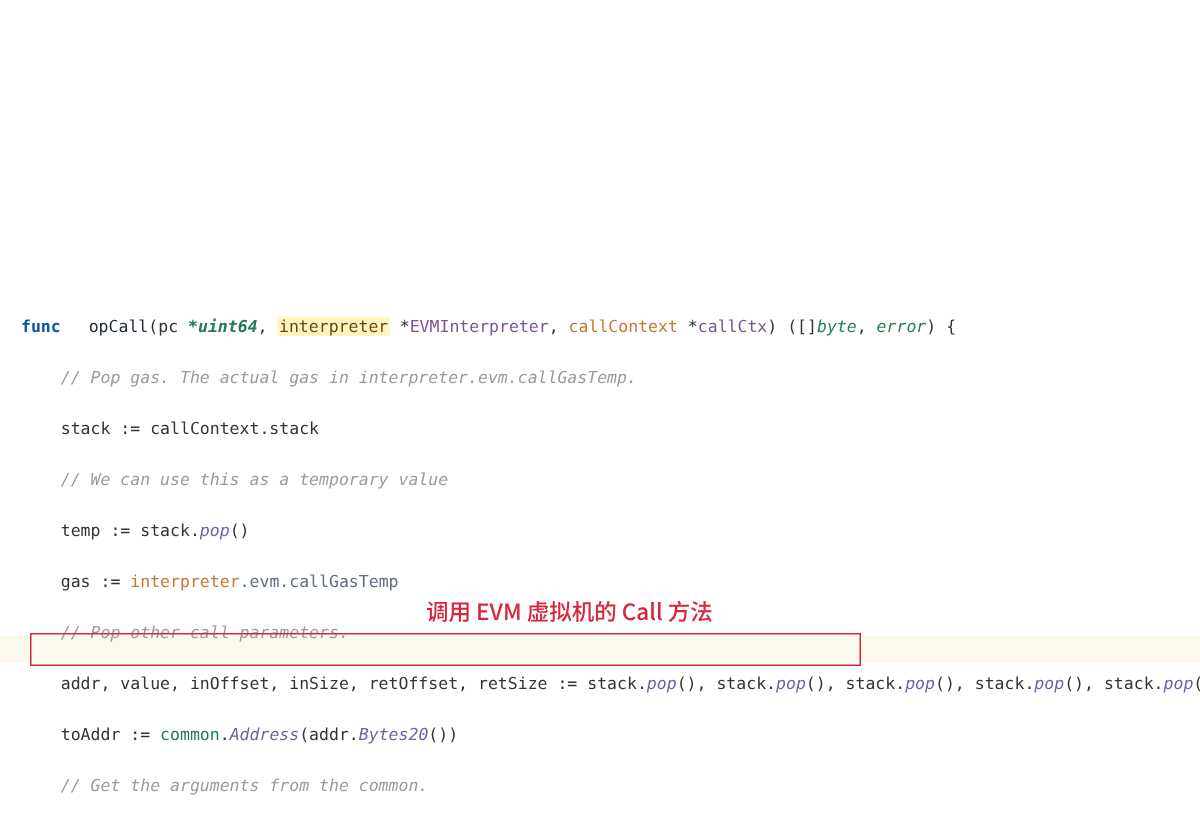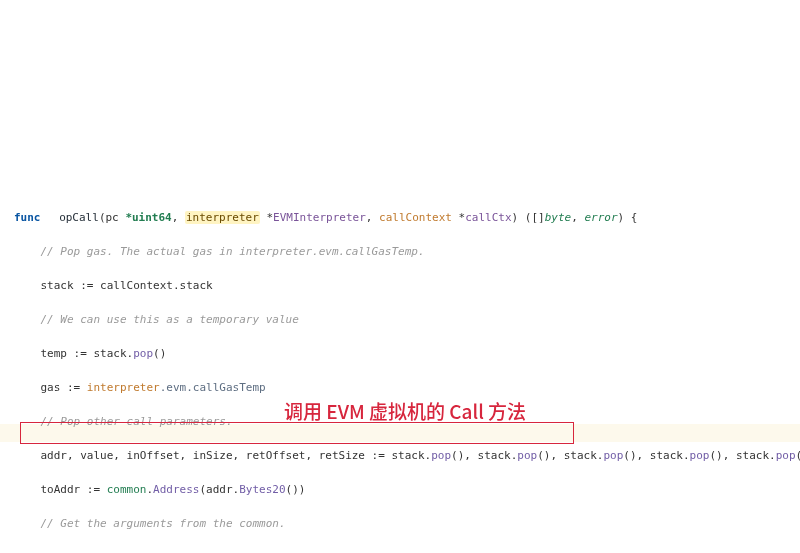--- a/index.html
+++ b/index.html
@@ -17,31 +17,31 @@
     overflow: hidden;
   }
   .line { min-height: 1.55em; }
 
   .kw { color: #0a56a3; font-weight: bold; }        
   .ident { color: #1f2933; margin-left: 12px; }
   .type { color: #7a5499; }                          
   .field { color: #5e6e82; }                         
   .param { color: #c07a2e; }                         
   .hlparam { background: #fff4c2; color:#6a4a00; padding:0 1px; border-radius:2px; } 
-  .typekw { color: #227d51; font-weight:bold; }      
+  .typekw { color: #227d51; font-weight:bold;font-style:italic; }      
   .typekw2 { color:#227d51;font-style:italic; }
   .pkg { color: #227d51; }                           
-  .fn { color: #715da6; }        
+  .fn { color: #715da6; font-style: italic; }        
   .comment { color: #9a9a9a; font-style: italic; }
 
   .annotation {
     position: absolute;
     color: #d7263d;
     font-family: "PingFang SC","Microsoft YaHei","Noto Sans CJK SC",sans-serif;
-    font-size: 19px;
+    font-size: 15px;
     font-weight: 500;
   }
   .highlight-row {
     position: absolute;
     background: #fdf9ec;
     left: 0; right: 0;
     z-index: 0;
   }
   .redbox {
     position: absolute;

